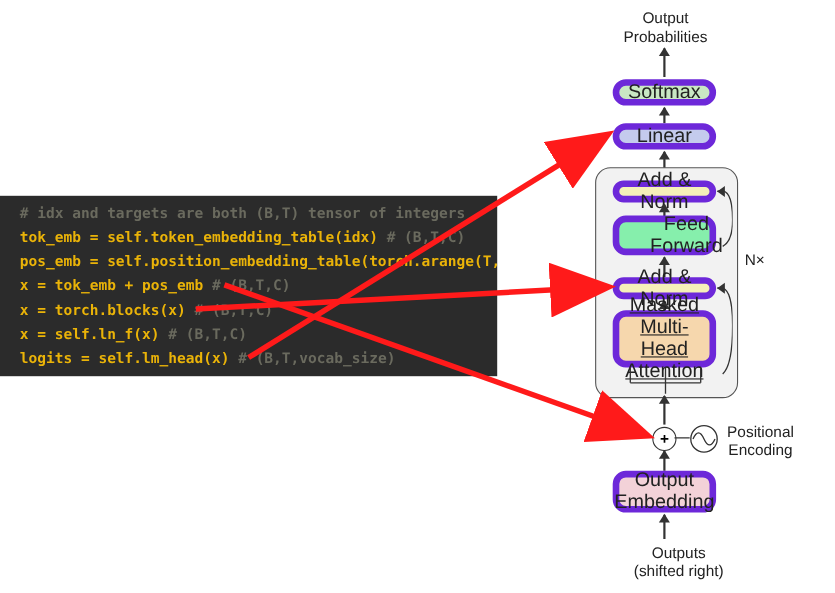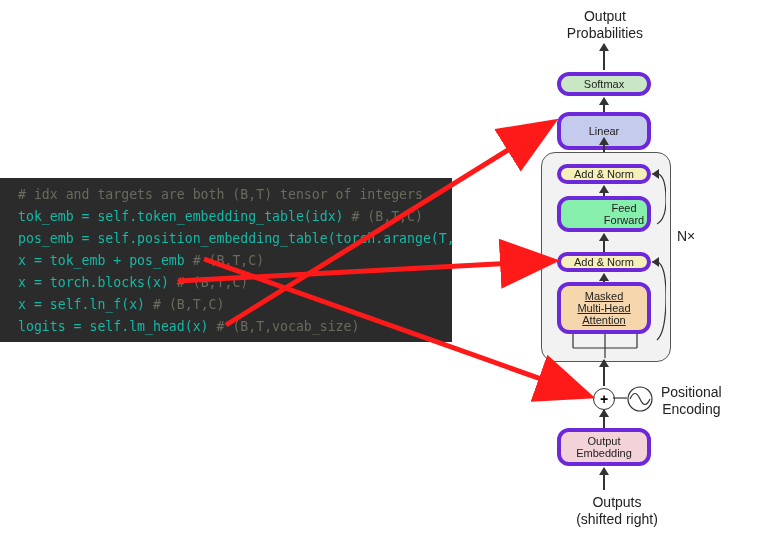--- a/index.html
+++ b/index.html
@@ -19,45 +19,45 @@
     height: 164px;
     background: #2b2b2b;
     font-family: Consolas, Menlo, monospace;
     font-size: 13.2px;
     color: #d4c9b2;
     padding: 6px 18px 6px 18px;
     box-sizing: border-box;
     line-height: 22px;
     overflow: hidden;
   }
-  .code-line { white-space: pre; }
+  .code-line { white-space: pre; font-weight: bold; }
   .cmt   { color: #6a6a5e; }
-  .var   { color: #14b8a6; }
+  .var   { color: #eab308; }
 
   
   .arch {
     position: absolute;
     left: 485px;
     top: 0;
     width: 270px;
     height: 539px;
   }
   .txt {
     position: absolute;
     font-size: 14px;
     color: #222;
     text-align: center;
     line-height: 1.2;
     white-space: nowrap;
   }
   .block {
     position: absolute;
-    border: 4px solid #6d28d9;
+    border: 6px solid #6d28d9;
     border-radius: 12px;
-    font-size: 11px;
+    font-size: 18px;
     color: #222;
     display: flex;
     align-items: center;
     justify-content: center;
     text-align: center;
     line-height: 1.1;
     padding: 0 4px;
     box-sizing: border-box;
   }
   .outer-block {
@@ -112,21 +112,21 @@
   <div class="code-line"><span class="var">logits = self.lm_head(x)</span> <span class="cmt"># (B,T,vocab_size)</span></div>
 </div>
 
 <div class="arch">
   <div class="txt" style="left:60px; top:8px; width:120px; white-space:pre-line;">Output
 Probabilities</div>
   <div class="v-arrow" style="left:118px; top:44px; height:26px;"></div>
 
   <div class="block" style="left:72px; top:72px; width:94px; height:24px; background:#c9e7c4;">Softmax</div>
   <div class="v-arrow" style="left:118px; top:98px; height:14px;"></div>
-  <div class="block" style="left:72px; top:112px; width:94px; height:38px; background:#c4cbed;">Linear</div>
+  <div class="block" style="left:72px; top:112px; width:94px; height:24px; background:#c4cbed;">Linear</div>
 
   <div class="v-arrow" style="left:118px; top:138px; height:20px;"></div>
 
   <div class="outer-block" style="left:56px; top:152px; width:128px; height:208px;"></div>
   <div class="txt" style="left:192px; top:228px;">N×</div>
 
   <div class="block" style="left:72px; top:164px; width:94px; height:20px; background:#f5f0b9;">Add &amp; Norm</div>
 
   <svg style="position:absolute;left:55px;top:164px;width:126px;height:64px;">
     <path d="M 117 60 Q 126 55 126 36 Q 126 5 112 10" fill="none" stroke="#333" stroke-width="1.2"></path>

